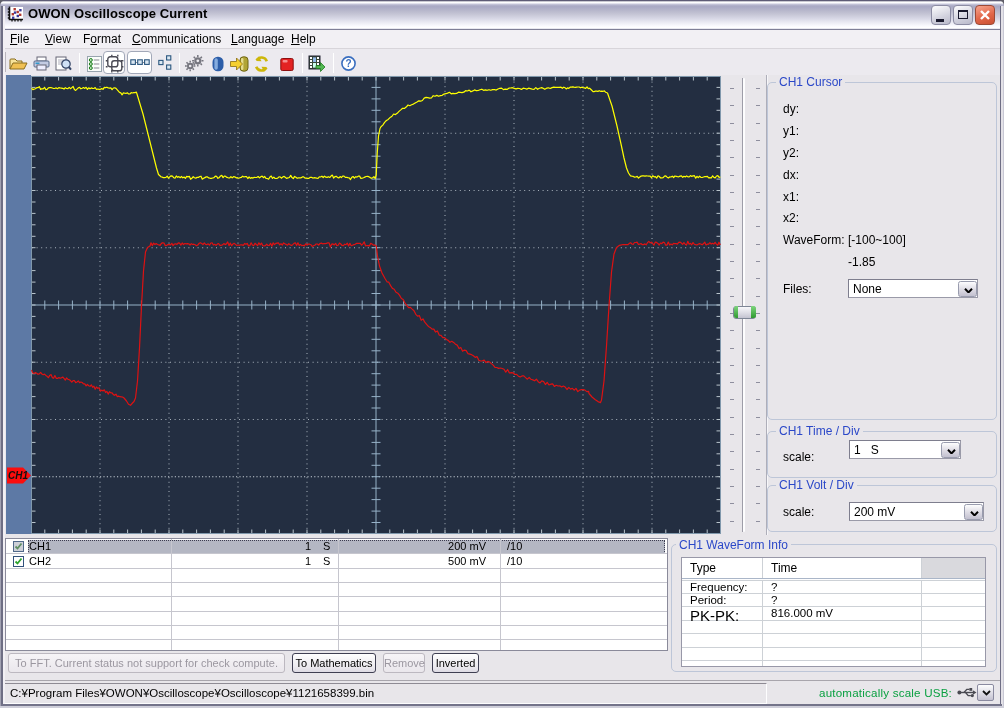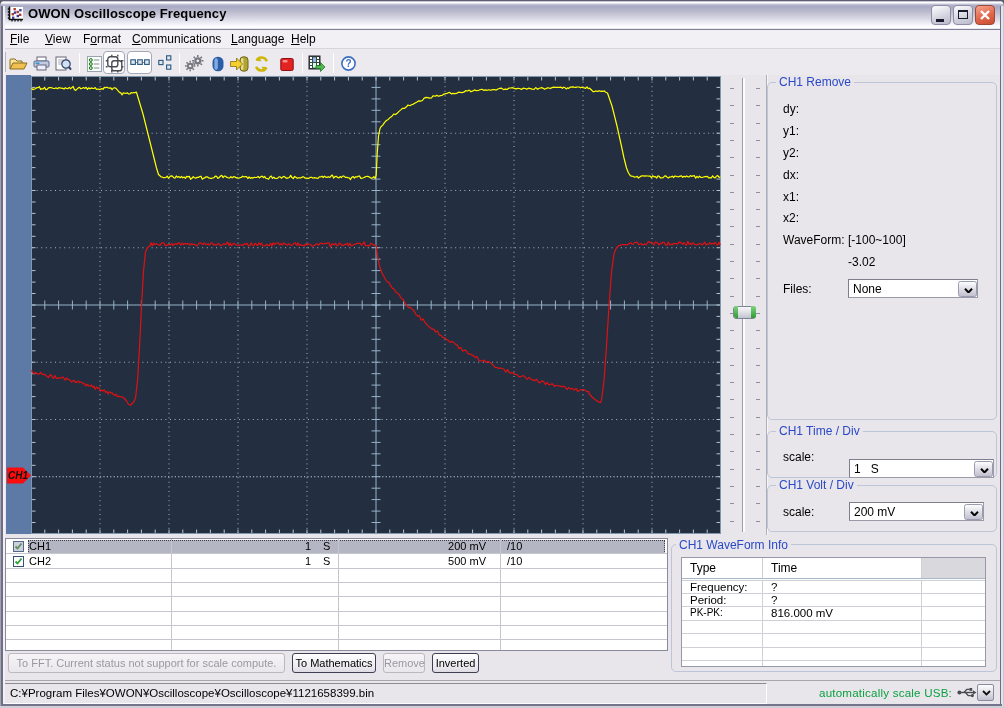--- a/index.html
+++ b/index.html
@@ -31,21 +31,21 @@
       <rect x="12" y="7.6" width="2.4" height="2.4"></rect>
       <rect x="4.6" y="7" width="2.4" height="2.4"></rect>
     </g>
   <g fill="#3a3a9a">
       <rect x="12.2" y="3" width="2.4" height="2.4"></rect>
       <rect x="6.8" y="5.4" width="2.4" height="2.4"></rect>
       <rect x="9.6" y="8.8" width="2.4" height="2.4"></rect>
       <rect x="5" y="10.6" width="2.4" height="2.4"></rect>
     </g>
 </svg>
-<div class="ab" style="left:28px;top:6px;font-size:13px;font-weight:bold;color:#000;letter-spacing:0.1px">OWON Oscilloscope Frequency</div>
+<div class="ab" style="left:28px;top:6px;font-size:13px;font-weight:bold;color:#000;letter-spacing:0.1px">OWON Oscilloscope Current</div>
 
 <div class="ab" style="left:931px;top:5px;width:20px;height:20px;background:linear-gradient(160deg,#fdfdfe,#d2d2de 60%,#b9b9ca);border:1px solid #8d8da4;border-radius:4px">
   <div class="ab" style="left:4px;top:13px;width:8px;height:3px;background:#1a1a2e"></div>
   </div>
 <div class="ab" style="left:953px;top:5px;width:20px;height:20px;background:linear-gradient(160deg,#fdfdfe,#d2d2de 60%,#b9b9ca);border:1px solid #8d8da4;border-radius:4px">
   <div class="ab" style="left:4px;top:4px;width:10px;height:9px;border:1.4px solid #1a1a2e;border-top:2.6px solid #1a1a2e"></div>
   </div>
 <div class="ab" style="left:975px;top:5px;width:20px;height:20px;background:linear-gradient(160deg,#f6a58e,#e2674a 55%,#c94f32);border:1px solid #9c4a36;border-radius:4px">
   <svg width="18" height="18" style="position:absolute;left:0;top:0">
       <path d="M5 5 L13 13 M13 5 L5 13" stroke="#fff" stroke-width="2.4"></path>
@@ -516,44 +516,44 @@
 <div style="position:absolute;left:756px;top:520.5px;width:4px;height:1px;background:#8e8e9e"></div>
 <div class="ab" style="left:741.5px;top:78px;width:1px;height:454px;background:#9d9da8"></div>
 <div class="ab" style="left:742.5px;top:78px;width:2.5px;height:454px;background:#fdfdfe;border-radius:2px"></div>
 <div class="ab" style="left:765.5px;top:75px;width:1px;height:460px;background:#aeaeb9"></div>
 <div class="ab" style="left:766.5px;top:75px;width:1px;height:460px;background:#f6f6f9"></div>
 <div class="ab" style="left:733px;top:305.5px;width:23px;height:13px;background:linear-gradient(#f8f8fb,#d4d4de 70%,#c2c2d0);border:1px solid #7e8696;border-radius:3px"></div>
 <div class="ab" style="left:733.5px;top:306px;width:4.5px;height:12px;background:linear-gradient(#7ed67e,#2f9a2f);border-radius:2.5px 0 0 2.5px"></div>
 <div class="ab" style="left:751px;top:306px;width:4.5px;height:12px;background:linear-gradient(#7ed67e,#2f9a2f);border-radius:0 2.5px 2.5px 0"></div>
 
 <div class="grp" style="left:767px;top:82px;width:230px;height:338px"></div>
-<div class="grpt" style="left:776px;top:75px">CH1 Remove</div>
+<div class="grpt" style="left:776px;top:75px">CH1 Cursor</div>
 <div class="lbl" style="left:783px;top:102px">dy:</div>
 <div class="lbl" style="left:783px;top:124px">y1:</div>
 <div class="lbl" style="left:783px;top:146px">y2:</div>
 <div class="lbl" style="left:783px;top:168px">dx:</div>
 <div class="lbl" style="left:783px;top:190px">x1:</div>
 <div class="lbl" style="left:783px;top:211px">x2:</div>
 <div class="lbl" style="left:783px;top:233px">WaveForm:</div>
 <div class="lbl" style="left:848px;top:233px">[-100~100]</div>
-<div class="lbl" style="left:848px;top:255px">-3.02</div>
+<div class="lbl" style="left:848px;top:255px">-1.85</div>
 <div class="lbl" style="left:783px;top:282px">Files:</div>
 <div class="combo" style="left:848px;top:279px;width:130px">
     <span class="tx">None</span>
   <div class="cbtn">
       <svg class="chev" viewBox="0 0 9 5.5">
         <path d="M1 0.8 L4.5 4.4 L8 0.8" fill="none" stroke="#000" stroke-width="2"></path>
       </svg>
     </div>
   </div>
 
 <div class="grp" style="left:767px;top:431px;width:230px;height:47px"></div>
 <div class="grpt" style="left:776px;top:424px">CH1 Time / Div</div>
 <div class="lbl" style="left:783px;top:450px">scale:</div>
-<div class="combo" style="left:849px;top:459px;width:145px">
+<div class="combo" style="left:849px;top:440px;width:112px">
     <span class="tx">1&nbsp;&nbsp;&nbsp;S</span>
   <div class="cbtn">
       <svg class="chev" viewBox="0 0 9 5.5">
         <path d="M1 0.8 L4.5 4.4 L8 0.8" fill="none" stroke="#000" stroke-width="2"></path>
       </svg>
     </div>
   </div>
 
 <div class="grp" style="left:767px;top:485px;width:230px;height:47px"></div>
 <div class="grpt" style="left:776px;top:478px">CH1 Volt / Div</div>
@@ -596,21 +596,21 @@
         <path d="M1.5 4.5 L3.5 6.5 L7.5 1.5" fill="none" stroke="#2da32d" stroke-width="1.8"></path>
       </svg>
     </div>
   <div class="ab" style="left:23px;top:15.5px;font-size:11px">CH2</div>
   <div class="ab" style="left:250px;top:15.5px;width:55px;font-size:11px;text-align:right">1</div>
   <div class="ab" style="left:317px;top:15.5px;font-size:11px">S</div>
   <div class="ab" style="left:400px;top:15.5px;width:80px;font-size:11px;text-align:right">500&nbsp;mV</div>
   <div class="ab" style="left:501px;top:15.5px;font-size:11px">/10</div>
 </div>
 
-<div class="btnd" style="left:8px;top:653px;width:277px;line-height:18px">To FFT. Current status not support for scale compute.</div>
+<div class="btnd" style="left:8px;top:653px;width:277px;line-height:18px">To FFT. Current status not support for check compute.</div>
 <div class="btn" style="left:292px;top:653px;width:84px;line-height:18px">To Mathematics</div>
 <div class="btnd" style="left:383px;top:653px;width:42px;line-height:18px">Remove</div>
 <div class="btn" style="left:432px;top:653px;width:47px;line-height:18px">Inverted</div>
 
 <div class="grp" style="left:671px;top:544px;width:326px;height:128px"></div>
 <div class="grpt" style="left:676px;top:538px">CH1 WaveForm Info</div>
 <div class="ab" style="left:681px;top:557px;width:305px;height:110px;background:#fff;border:1px solid #9898a8">
   <div class="ab" style="left:239.5px;top:0;width:63.5px;height:20.5px;background:#d9d9dd"></div>
   <div class="ab" style="left:79.5px;top:0;width:1px;height:100%;background:#cdd1d6"></div>
   <div class="ab" style="left:238.5px;top:0;width:1px;height:100%;background:#cdd1d6"></div>
@@ -622,21 +622,21 @@
 <div style="position:absolute;left:0;top:61.7px;width:100%;height:1px;background:#cdd1d6"></div>
 <div style="position:absolute;left:0;top:75.1px;width:100%;height:1px;background:#cdd1d6"></div>
 <div style="position:absolute;left:0;top:88.5px;width:100%;height:1px;background:#cdd1d6"></div>
 <div style="position:absolute;left:0;top:101.9px;width:100%;height:1px;background:#cdd1d6"></div>
   <div class="ab" style="left:8px;top:3px;font-size:12px">Type</div>
   <div class="ab" style="left:89px;top:3px;font-size:12px">Time</div>
   <div class="ab" style="left:8px;top:23px;font-size:11.5px">Frequency:</div>
   <div class="ab" style="left:89px;top:23px;font-size:11.5px">?</div>
   <div class="ab" style="left:8px;top:36px;font-size:11.5px">Period:</div>
   <div class="ab" style="left:89px;top:36px;font-size:11.5px">?</div>
-  <div class="ab" style="left:8px;top:49px;font-size:10px">PK-PK:</div>
+  <div class="ab" style="left:8px;top:49px;font-size:15px">PK-PK:</div>
   <div class="ab" style="left:89px;top:49px;font-size:11.5px">816.000&nbsp;mV</div>
 </div>
 
 <div class="ab" style="left:1px;top:680px;width:1002px;height:1px;background:#a8a5ac"></div>
 <div class="ab" style="left:4px;top:683px;width:763px;height:21px;border:1px solid;border-color:#8e8b94 #fdfdfe #fdfdfe #8e8b94"></div>
 <div class="ab" style="left:10px;top:687px;font-size:11.5px">C:¥Program Files¥OWON¥Oscilloscope¥Oscilloscope¥1121658399.bin</div>
 <div class="ab" style="left:819px;top:686px;font-size:11.6px;letter-spacing:0.2px;color:#0aa041">automatically scale USB:</div>
 <svg class="ab" style="left:957px;top:686px" width="20" height="13" viewBox="0 0 20 13">
   <circle cx="2.4" cy="6.5" r="2" fill="#4a4a52"></circle>
   <path d="M4 6.5 H16.6" stroke="#4a4a52" stroke-width="1.4"></path>

